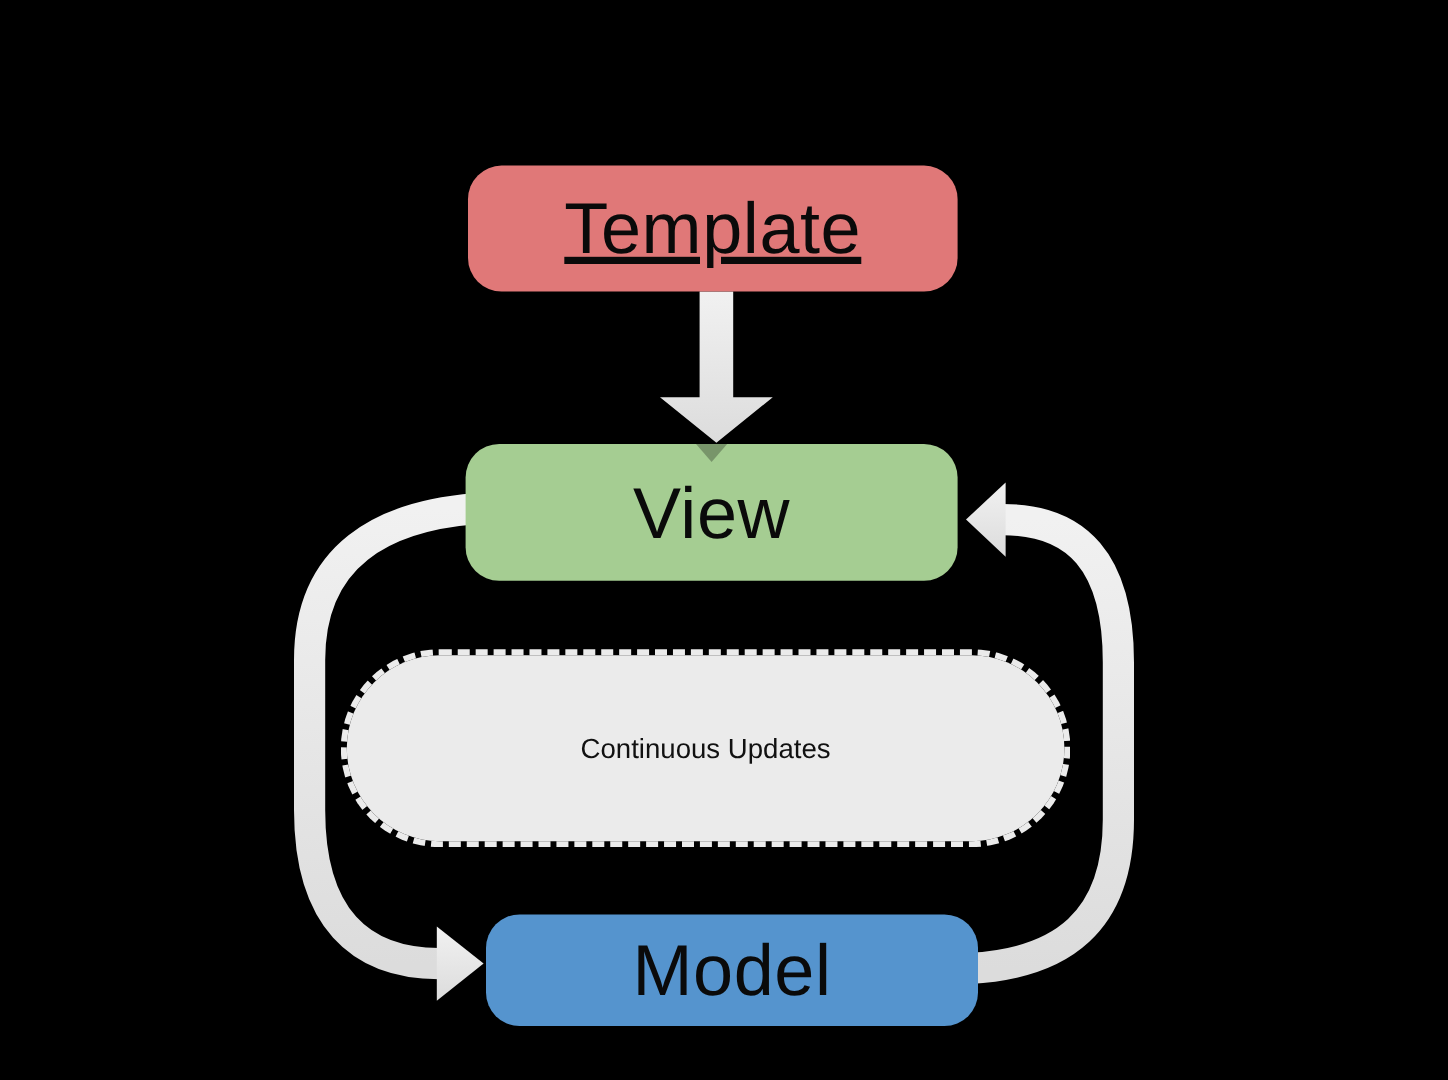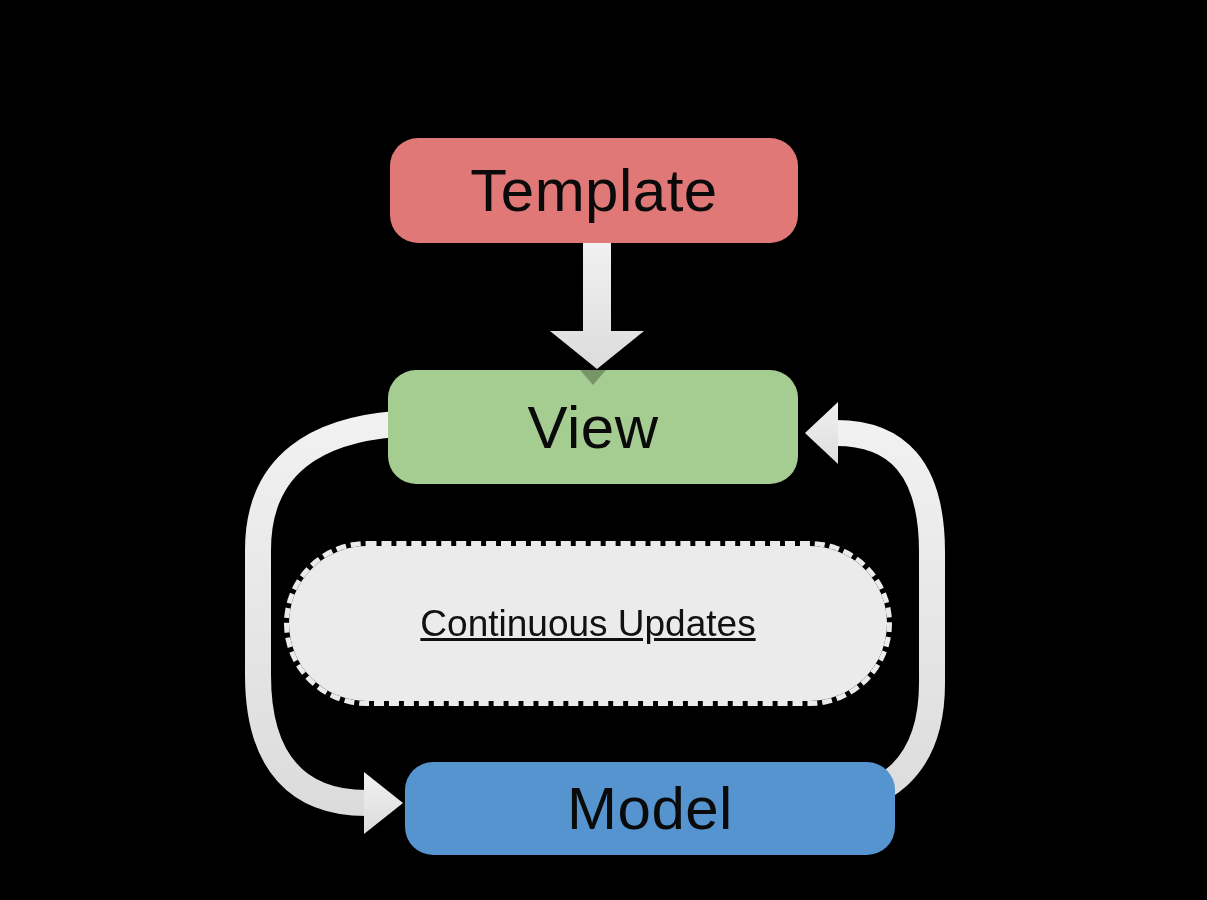--- a/index.html
+++ b/index.html
@@ -30,29 +30,30 @@
     color: #0a0a0a;
     font-size: 60px;
     letter-spacing: 0.5px;
     border-radius: 28px;
     z-index: 2;
   }
   .node-template {
     left: 390px; top: 138px;
     width: 408px; height: 105px;
     background: #E07878;
+    text-decoration: underline;
   }
   .node-view {
     left: 388px; top: 370px;
     width: 410px; height: 114px;
     background: #A5CD92;
   }
   .node-model {
     left: 405px; top: 762px;
-    width: 490px; height: 93px;
+    width: 410px; height: 93px;
     background: #5594CE;
   }
   
   .arrow-tip-notch {
     position: absolute;
     top: 0;
     left: 50%;
     transform: translateX(-50%);
     width: 0; height: 0;
     border-left: 13px solid transparent;
@@ -68,25 +69,24 @@
     border: 5px dashed #EBEBEB;
     border-radius: 84px;
     display: flex;
     flex-direction: column;
     align-items: center;
     justify-content: center;
     z-index: 1;
   }
   .note-line {
     color: #111111;
-    font-size: 37px;
+    font-size: 23px;
     line-height: 48px;
     text-align: center;
     white-space: nowrap;
-    text-decoration: underline;
   }
 </style>
 </head>
 <body>
 
 <div class="canvas">
 
   <svg class="arrows-layer" viewBox="0 0 1207 900" xmlns="http://www.w3.org/2000/svg">
     <defs>
       <linearGradient id="arrowGrad" x1="0" y1="0" x2="0" y2="1">

